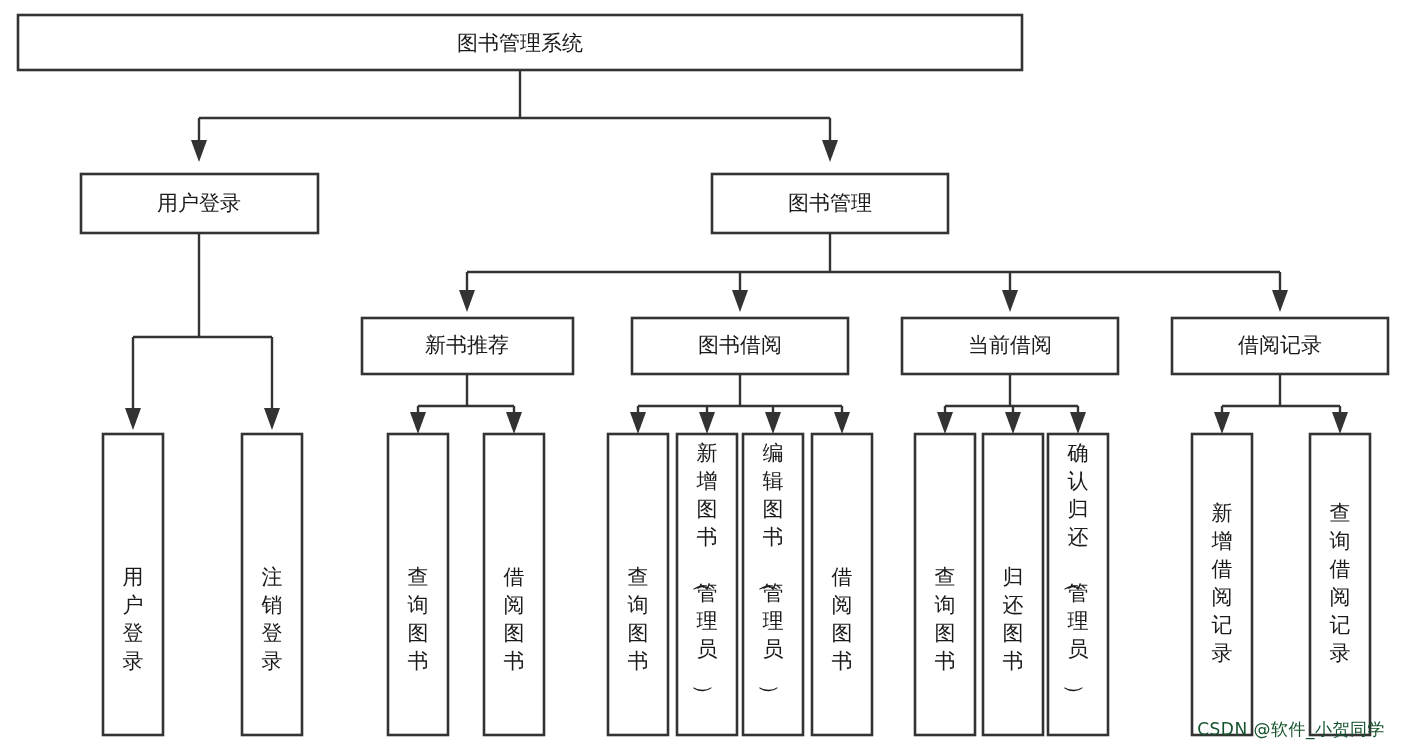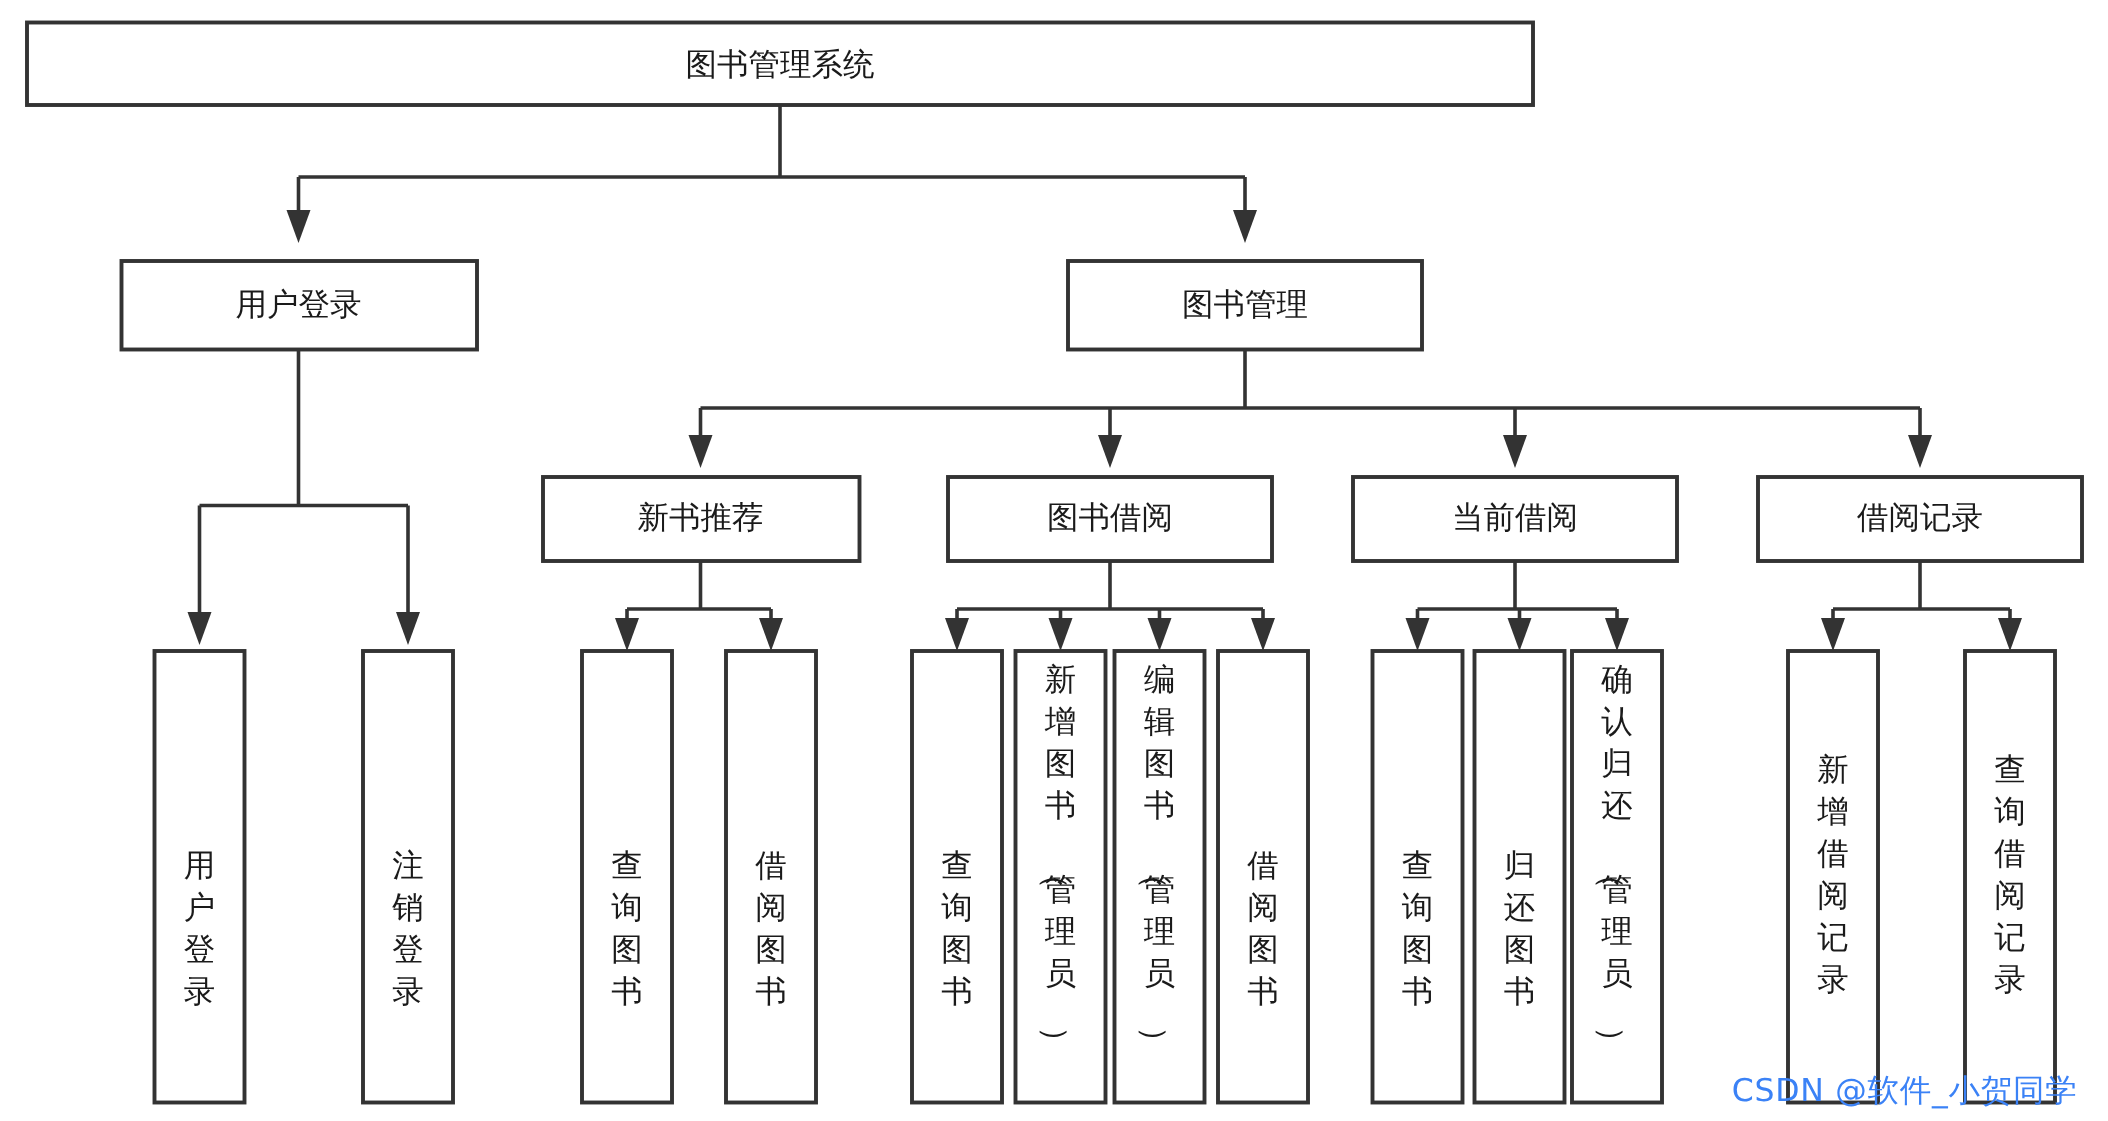--- a/index.html
+++ b/index.html
@@ -50,22 +50,22 @@
     font-family: "DejaVu Sans", "Liberation Sans", sans-serif;
     font-size: 21px;
     fill: #1a1a1a;
     text-anchor: middle;
   }
   .watermark {
     position: absolute;
     right: 8px;
     bottom: 6px;
     font-family: "DejaVu Sans", "Liberation Sans", sans-serif;
-    font-size: 21px;
-    color: #3b82f6;
+    font-size: 17px;
+    color: #14532d;
     letter-spacing: 0.5px;
     white-space: nowrap;
     user-select: none;
   }
 </style>
 </head>
 <body>
 
 <div id="diagram-root">
 

